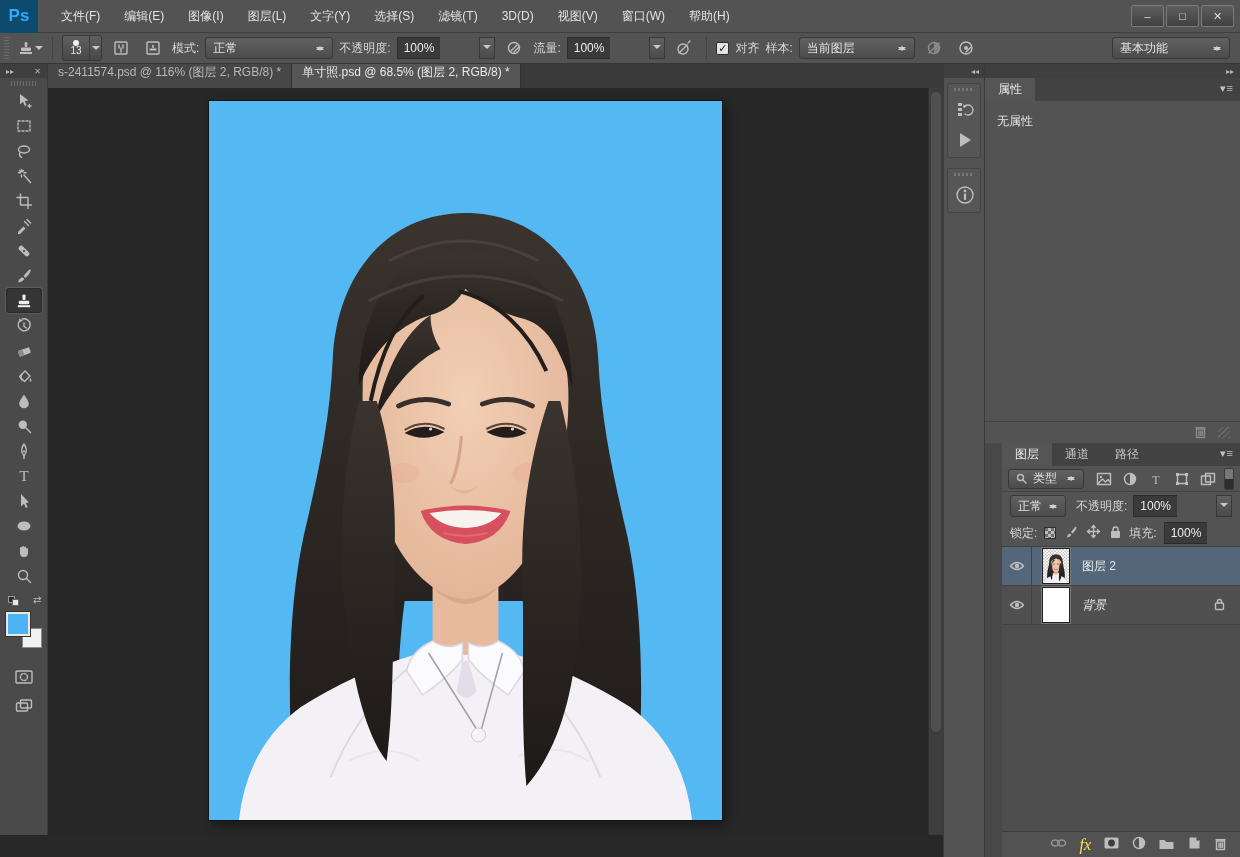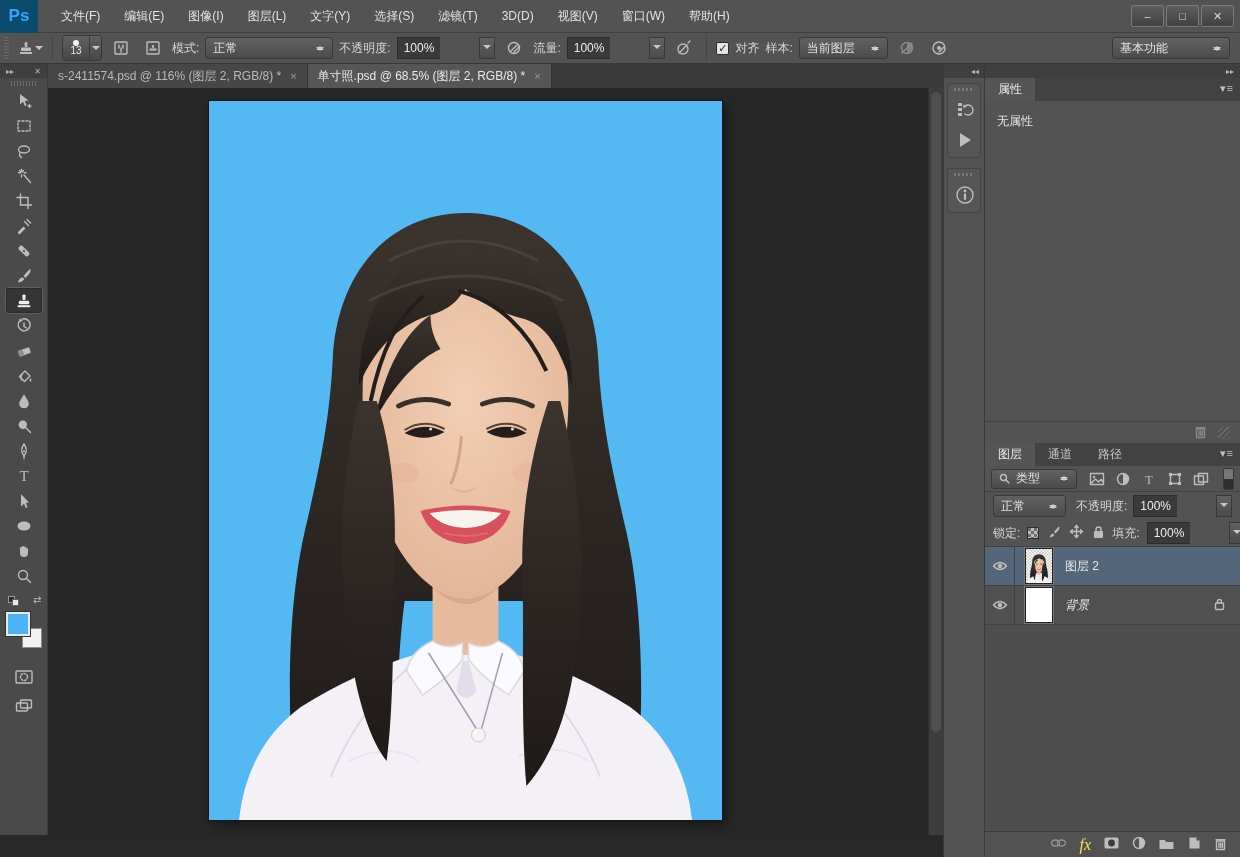--- a/index.html
+++ b/index.html
@@ -48,21 +48,21 @@
     display:flex; align-items:center; justify-content:center; }
   .vbtn .caret-dn { margin-top:2px; border-width:4px; }
   .cb { width:13px; height:13px; background:#e4e4e4; border:1px solid #2e2e2e; border-radius:2px;
     display:flex; align-items:center; justify-content:center; color:#222; font-size:11px; font-weight:bold; }
   .ws-combo { position:absolute; right:10px; top:4px; width:118px; }
 
   
   .tabstrip { position:absolute; left:48px; top:64px; width:895px; height:24px; background:#3a3a3a;
     display:flex; align-items:flex-end; }
   .tab { height:24px; display:flex; align-items:center; gap:9px; padding:0 10px; background:#474747;
-    color:#b9b9b9; border-right:1px solid #313131; white-space:nowrap; }
+    color:#b9b9b9; border-right:1px solid #313131; white-space:nowrap;flex-direction:column; }
   .tab.active { background:#565656; color:#e9e9e9; }
   .tab .x { color:#9e9e9e; font-size:11px; }
 
   
   .tooldock { position:absolute; left:0; top:64px; width:48px; height:771px; background:#4a4a4a;
     border-right:1px solid #3a3a3a; display:flex; flex-direction:column; align-items:center; }
   .td-head { width:100%; height:14px; background:#3f3f3f; display:flex; align-items:center;
     justify-content:space-between; padding:0 6px; color:#b5b5b5; font-size:8px; }
   .td-grip { width:26px; height:5px; margin:3px 0 2px;
     background:repeating-linear-gradient(90deg,#6c6c6c 0 1px,transparent 1px 3px); }
@@ -108,21 +108,21 @@
   .ptab { height:23px; display:flex; align-items:center; padding:0 13px; color:#c6c6c6; background:#424242; }
   .ptab.active { background:#555555; color:#eaeaea; }
   .pmenu { position:absolute; right:6px; top:4px; color:#c2c2c2; font-size:11px; letter-spacing:1px; }
   .props { height:365px; background:#535353; display:flex; flex-direction:column; }
   .props-body { flex:1; padding:12px 12px; color:#e2e2e2; }
   .props-foot { height:22px; border-top:1px solid #434343; display:flex; align-items:center;
     justify-content:flex-end; gap:10px; padding-right:10px; }
   .grip-corner { width:12px; height:12px;
     background:repeating-linear-gradient(135deg,transparent 0 3px,#6e6e6e 3px 4px); }
 
-  .layers { flex:1; background:#535353; display:flex; flex-direction:column; }
+  .layers { flex:1; background:#535353; display:flex; flex-direction:column;margin-left:17px; }
   .filter-row { height:26px; display:flex; align-items:center; gap:5px; padding:0 6px; border-bottom:1px solid #434343; }
   .fl-icons { display:flex; gap:4px; margin-left:4px; }
   .fbtn { width:22px; height:20px; display:flex; align-items:center; justify-content:center; border-radius:2px; }
   .toggle { margin-left:auto; width:11px; height:22px; border:1px solid #3a3a3a; border-radius:2px;
     background:linear-gradient(#777 0 50%, #2e2e2e 50% 100%); }
   .blend-row { height:28px; display:flex; align-items:center; gap:6px; padding:0 8px; }
   .lock-row { height:27px; display:flex; align-items:center; gap:7px; padding:0 8px; border-bottom:1px solid #404040; }
   .lockicons { display:flex; gap:8px; align-items:center; }
   .checker-sm { width:12px; height:12px; border:1px solid #2d2d2d;
     background:repeating-conic-gradient(#bdbdbd 0 25%, #6e6e6e 0 50%) 0 0/6px 6px; }
@@ -289,21 +289,21 @@
     <div class="obtn">
       <svg width="18" height="18">
           <circle class="ticon" cx="8" cy="10" r="5"></circle>
           <path class="ticon" d="M4 14 L12 6 M13 4 l2 -2"></path>
         </svg>
     </div>
     <div class="sep-v"></div>
     <div class="cb">✓</div>
     <span class="lbl">对齐</span>
     <span class="lbl">样本:</span>
-    <div class="combo" style="width:89px">
+    <div class="combo" style="width:116px">
       <span>当前图层</span>
         <span class="updn"></span>
     </div>
     <div class="obtn" style="opacity:.55">
       <svg width="18" height="18">
           <circle class="ticon" cx="9" cy="9" r="5.5"></circle>
           <path class="tfill" d="M9 3.5 a5.5 5.5 0 0 1 0 11 Z" opacity=".8"></path>
           <path class="ticon" d="M4 14 L14 4"></path>
         </svg>
     </div>

